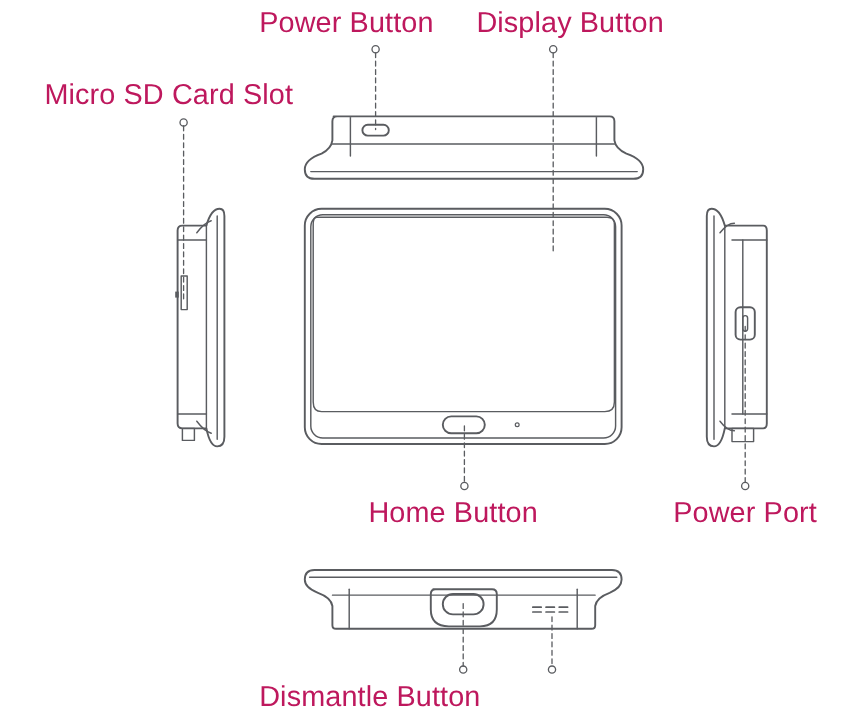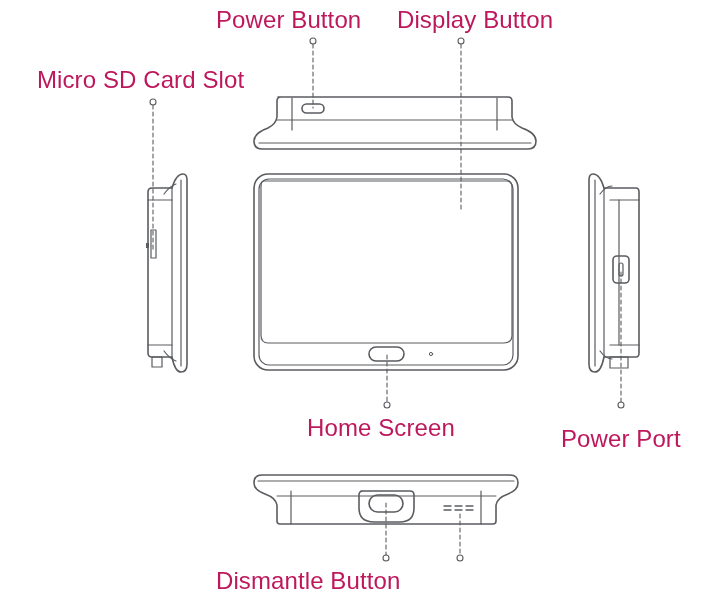--- a/index.html
+++ b/index.html
@@ -106,17 +106,17 @@
       <circle cx="386" cy="558" r="3"></circle>
 
       <line x1="460" y1="514" x2="460" y2="555" stroke-dasharray="4 3"></line>
       <circle cx="460" cy="558" r="3"></circle>
     </g>
   </svg>
 
   <div class="label" style="left:216px; top:8px;">Power Button</div>
   <div class="label" style="left:397px; top:8px;">Display Button</div>
   <div class="label" style="left:37px; top:68px;">Micro SD Card Slot</div>
-  <div class="label" style="left:307px; top:416px;">Home Screen</div>
-  <div class="label" style="left:561px; top:427px;">Power Port</div>
+  <div class="label" style="left:307px; top:416px;">Home Button</div>
+  <div class="label" style="left:561px; top:416px;">Power Port</div>
   <div class="label" style="left:216px; top:569px;text-align:center;">Dismantle Button</div>
 
 </div>
 
 </body></html>

